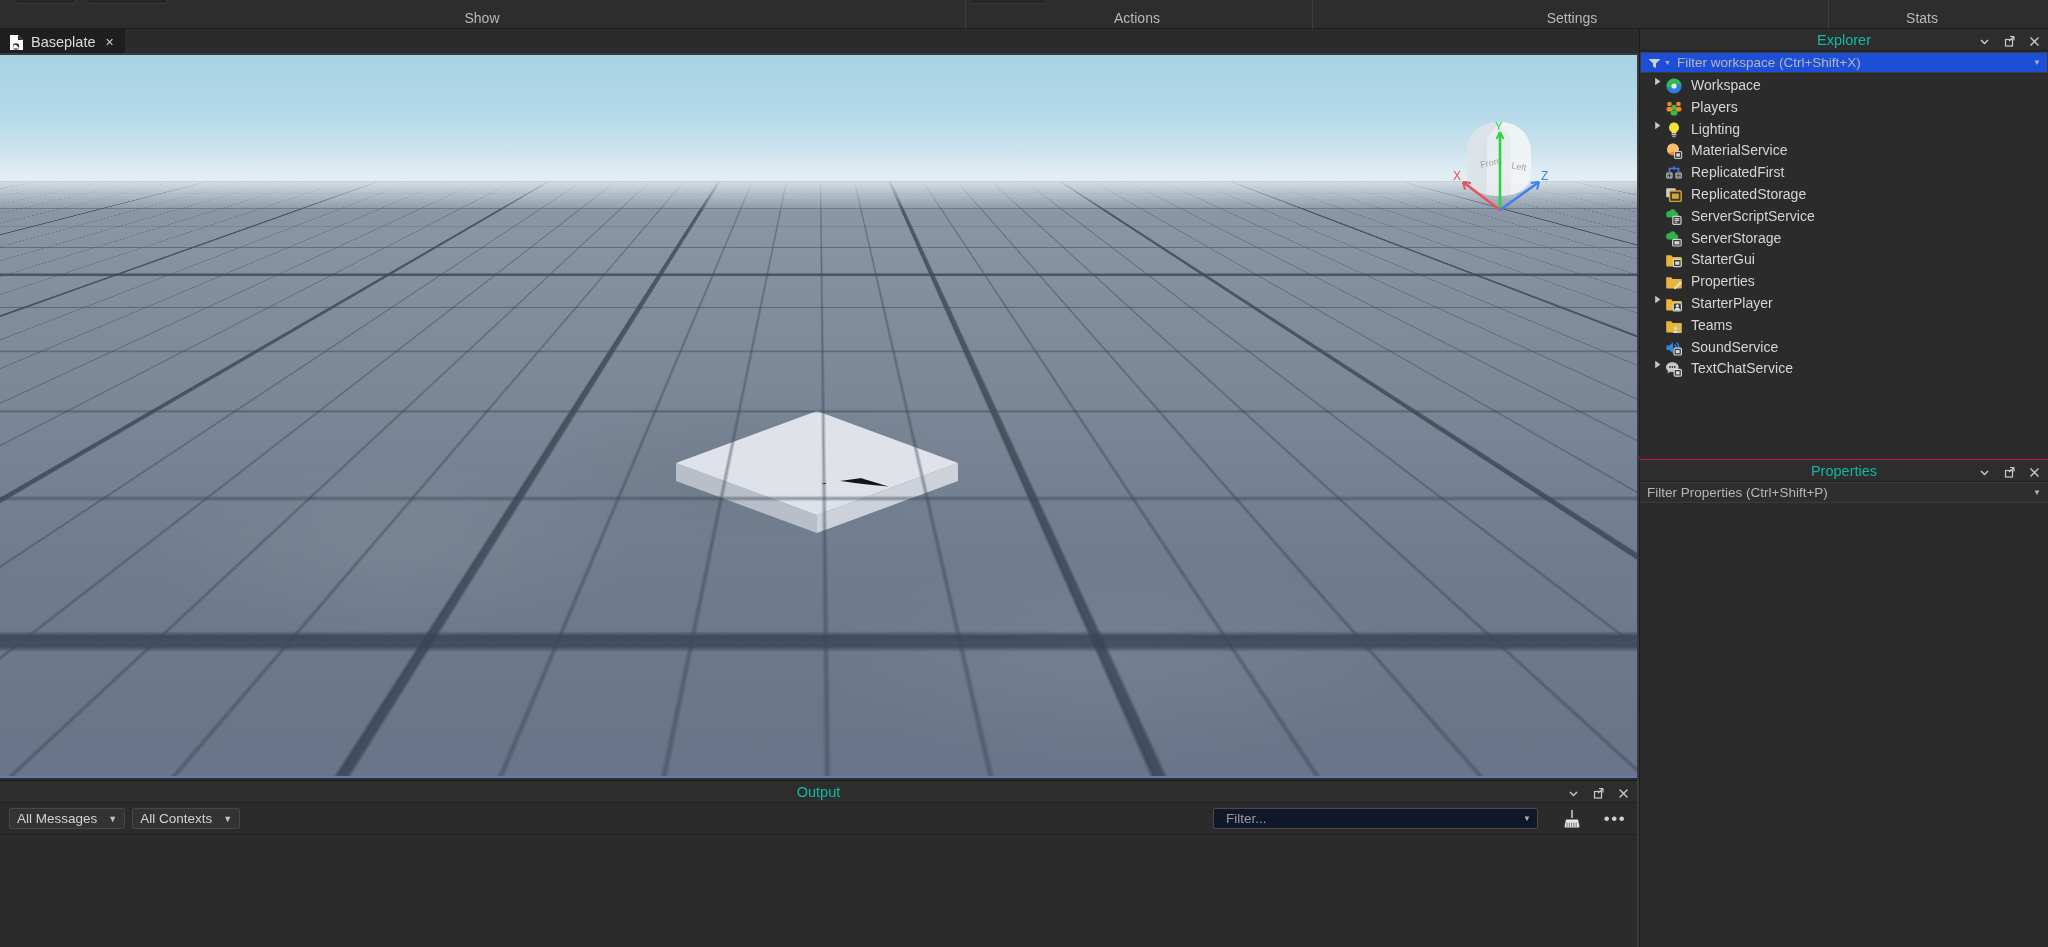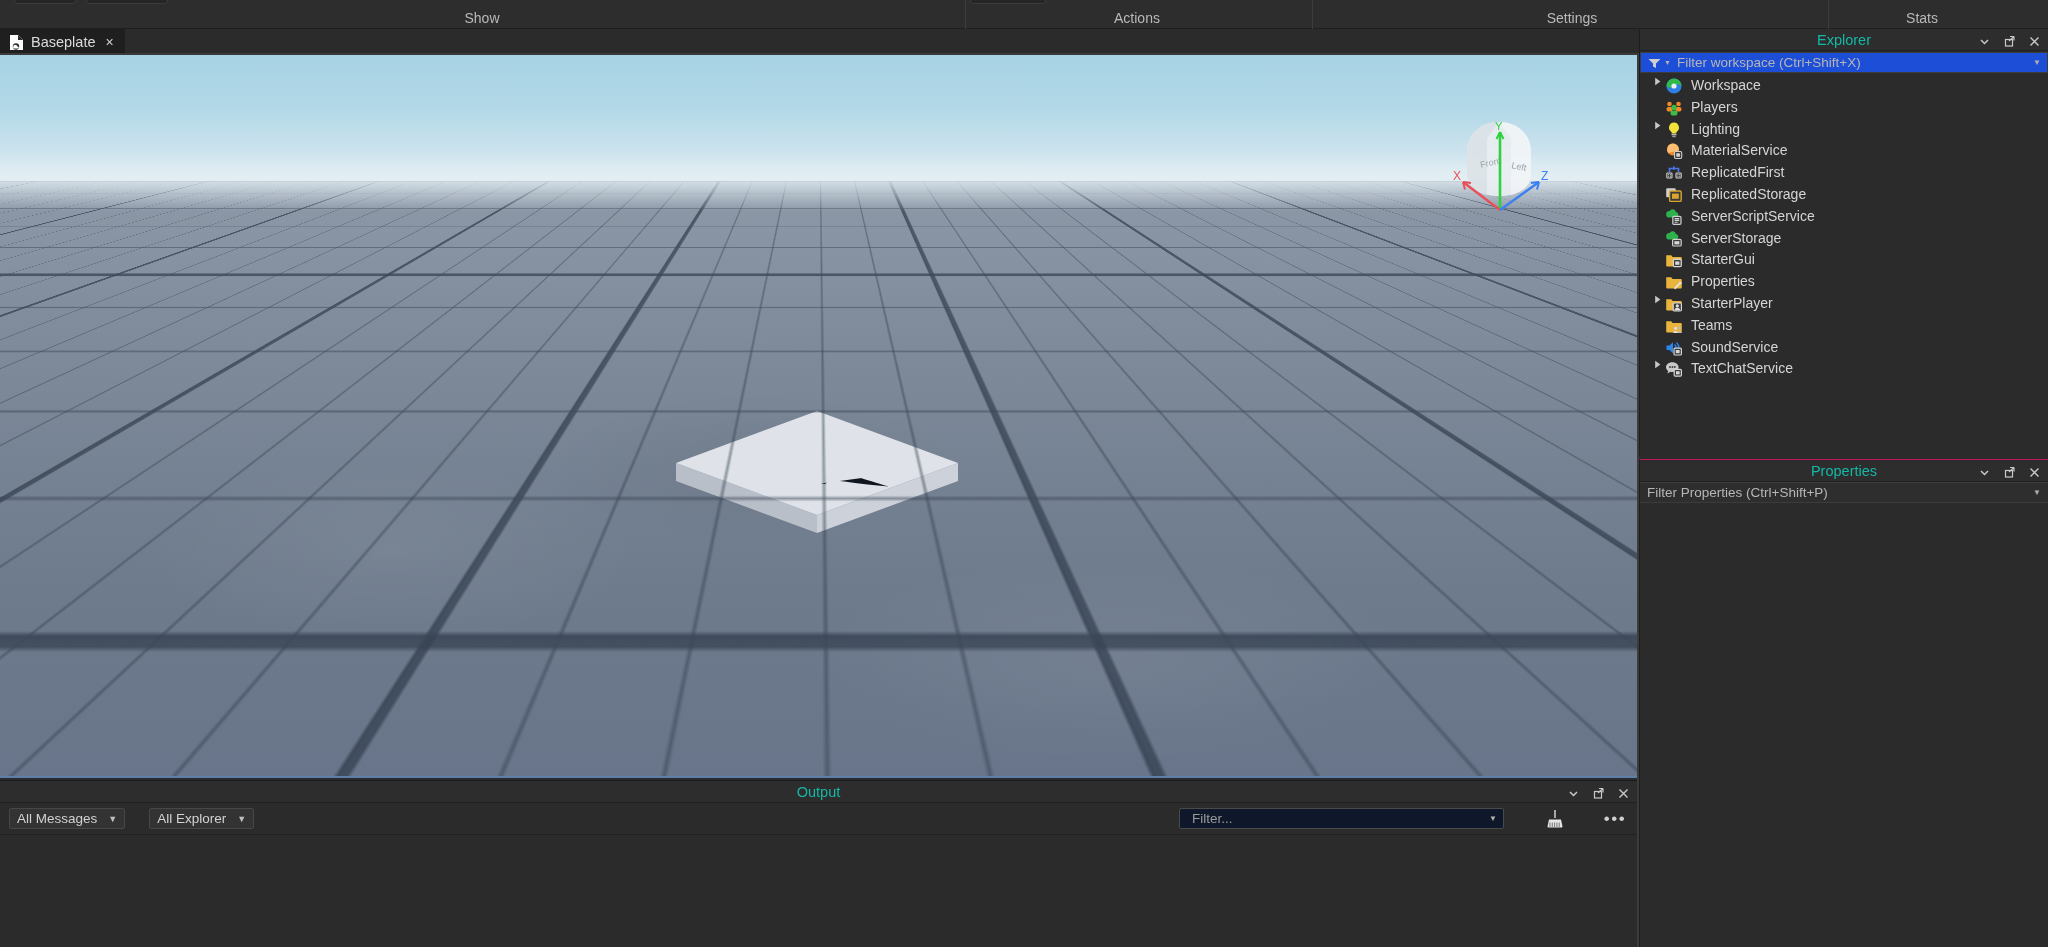--- a/index.html
+++ b/index.html
@@ -161,21 +161,21 @@
   }
   .prop-filter-text { flex: 1; }
 
   
   .output {
     left: 0; top: 780px; width: 1637px; height: 167px;
     border-top: 1px solid #1a1a1a;
   }
   .out-toolbar {
     height: 32px; display: flex; align-items: center;
-    padding: 0 9px; gap: 24px;
+    padding: 0 9px; gap: 7px;
     border-bottom: 1px solid #222;
   }
   .combo {
     height: 21px; background: #333333; border: 1px solid #474747;
     border-radius: 2px; display: flex; align-items: center;
     padding: 0 7px; gap: 11px;
     font-size: 13.5px; color: #d2d2d2; cursor: pointer;
   }
   .combo-caret { font-size: 9px; color: #c0c0c0; }
   .out-spacer { flex: 1; }
@@ -541,21 +541,21 @@
             </svg>
         </span>
       </span>
     </div>
     <div class="out-toolbar">
       <div class="combo">
         <span>All Messages</span>
         <span class="combo-caret">▼</span>
       </div>
       <div class="combo">
-        <span>All Explorer</span>
+        <span>All Contexts</span>
         <span class="combo-caret">▼</span>
       </div>
       <div class="out-spacer"></div>
       <div class="out-filter">
         <span class="out-filter-text">Filter...</span>
         <span class="filter-caret">▼</span>
       </div>
       <div class="broom-btn">
         <svg width="26" height="24" viewBox="0 0 26 24">
           <line x1="13" y1="3" x2="13" y2="11" stroke="#dcdcdc" stroke-width="1.4"></line>

